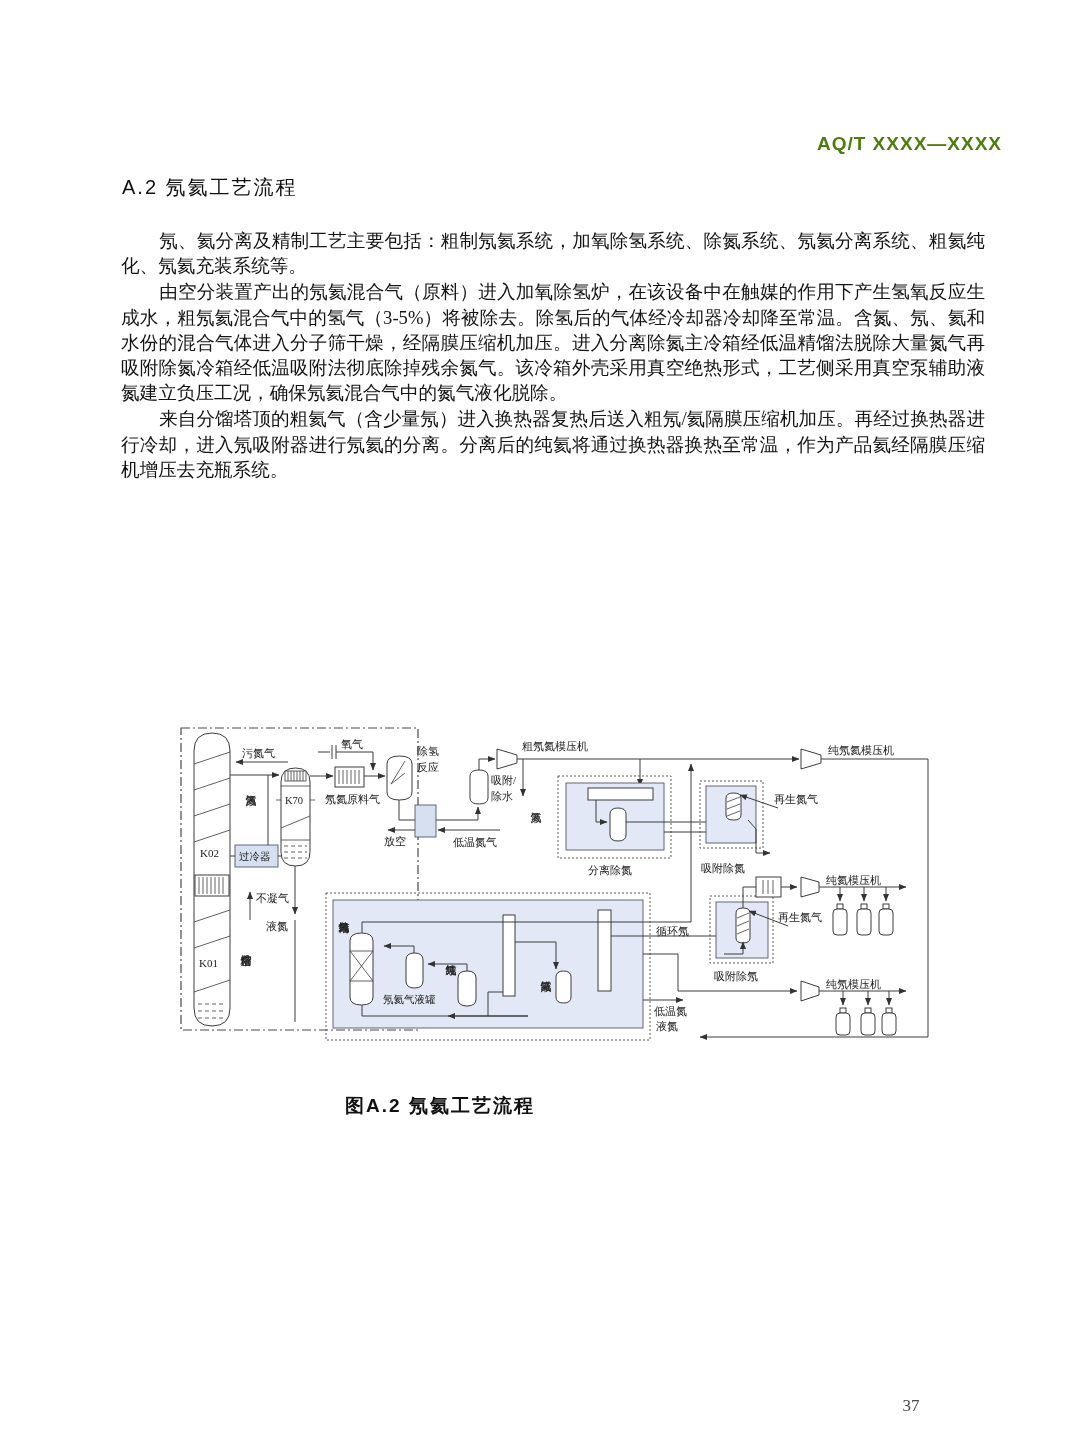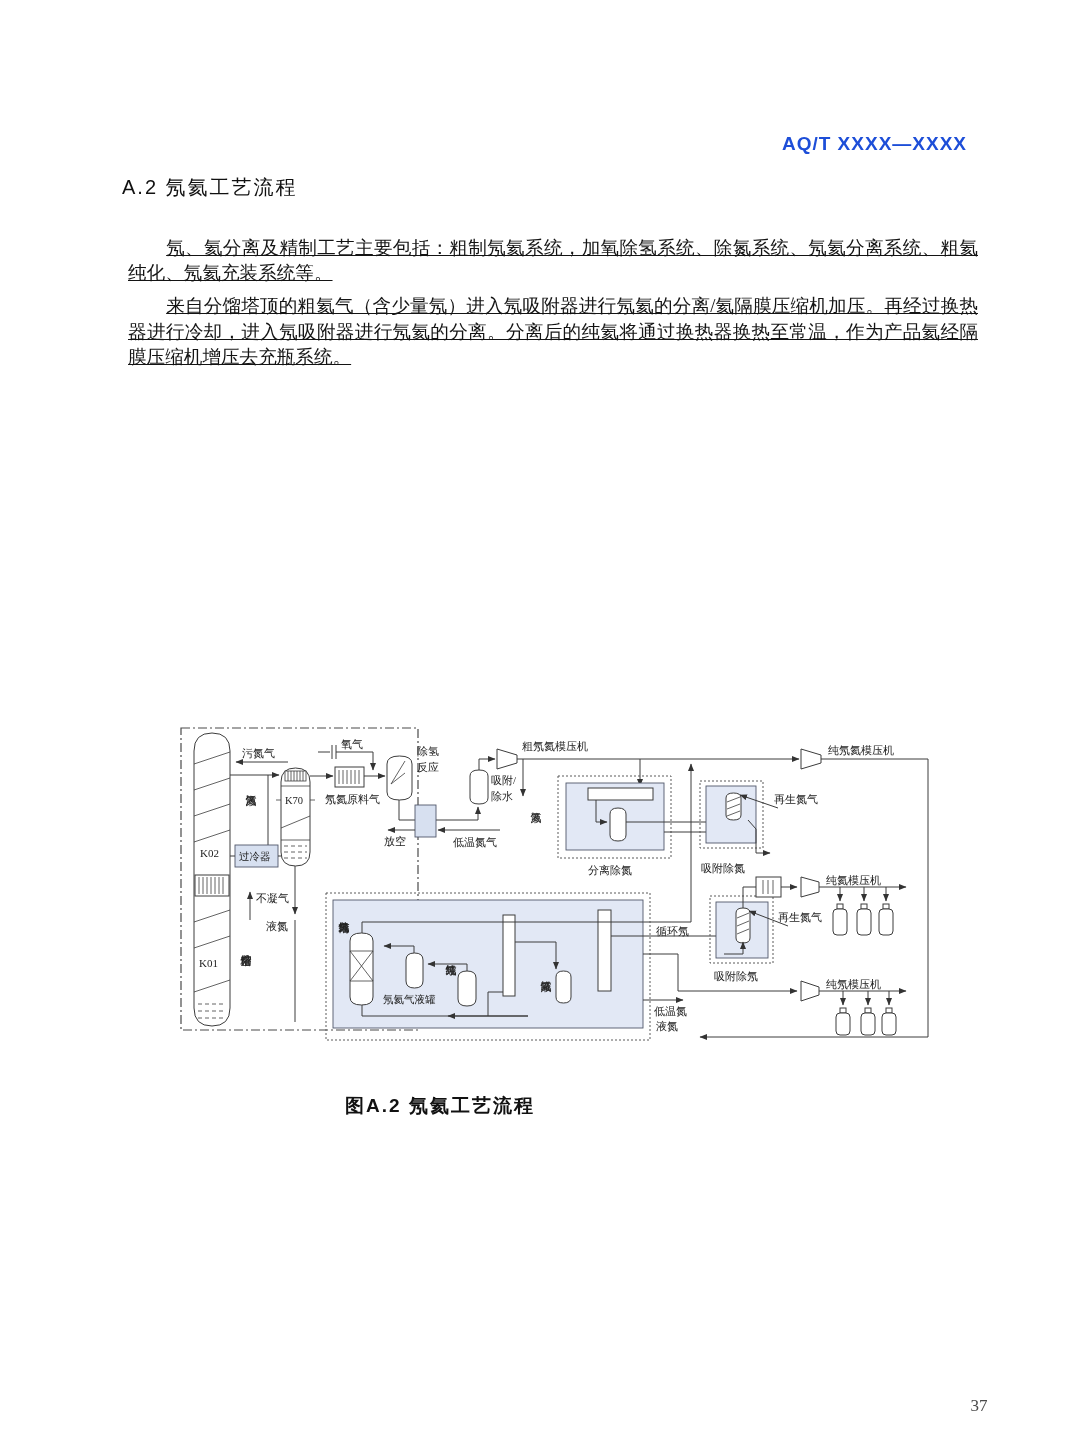--- a/index.html
+++ b/index.html
@@ -2,42 +2,42 @@
 <html><head>
 <meta charset="utf-8">
 <style>
   html,body{margin:0;padding:0;}
   body{
     width:1080px;height:1440px;position:relative;background:#ffffff;
     font-family:"Liberation Serif","DejaVu Serif",serif;color:#1c1c1c;
     overflow:hidden;
   }
   .hdr{
-    position:absolute;top:133px;right:113px;
+    position:absolute;top:133px;right:78px;
     font-family:"Liberation Sans","DejaVu Sans",sans-serif;
-    font-weight:bold;font-size:19px;letter-spacing:1px;color:#1d4ed8;
+    font-weight:bold;font-size:19px;letter-spacing:1px;color:#4d7c0f;
   }
   .heading{
     position:absolute;left:122px;top:174px;
     font-family:"Liberation Sans","DejaVu Sans",sans-serif;
     font-weight:normal;font-size:20px;color:#111;letter-spacing:2px;
   }
   .textblock{
     position:absolute;left:120px;top:227px;width:866px;
     font-size:18.6px;line-height:25.2px;text-align:justify;color:#141414;
   }
-  .textblock p{margin:8px;text-indent:2.05em;text-decoration:underline;}
+  .textblock p{margin:1px;text-indent:2.05em;}
   .figure{position:absolute;left:178px;top:724px;width:760px;height:330px;}
   .caption{
     position:absolute;left:0;top:1093px;width:880px;text-align:center;
     font-family:"Liberation Sans","DejaVu Sans",sans-serif;
     font-weight:bold;font-size:19px;color:#111;letter-spacing:2px;
   }
   .pageno{
-    position:absolute;left:929px;top:1396px;width:100px;text-align:center;
+    position:absolute;left:861px;top:1396px;width:100px;text-align:center;
     font-size:17px;color:#4a4a4a;
   }
   
   svg text{font-family:"Liberation Serif","DejaVu Serif",serif;fill:#222;}
   .lbl{font-size:11px;}
   .lbl2{font-size:10.5px;}
   .vt{writing-mode:vertical-rl;text-orientation:upright;}
   .pline{stroke:#3c3c3c;stroke-width:1;fill:none;}
   .thin{stroke:#3c3c3c;stroke-width:0.8;fill:none;}
   .vessel{stroke:#3c3c3c;stroke-width:1;fill:#ffffff;}
@@ -48,21 +48,22 @@
 </style>
 </head>
 <body>
 
 <div class="hdr">AQ/T XXXX—XXXX</div>
 
 <div class="heading">A.2  氖氦工艺流程</div>
 
 <div class="textblock">
   <p>氖、氦分离及精制工艺主要包括：粗制氖氦系统，加氧除氢系统、除氮系统、氖氦分离系统、粗氦纯化、氖氦充装系统等。</p>
-  <p>来自分馏塔顶的粗氦气（含少量氖）进入氖吸附器进行氖氦的分离/氦隔膜压缩机加压。再经过换热器进行冷却，进入氖吸附器进行氖氦的分离。分离后的纯氦将通过换热器换热至常温，作为产品氦经隔膜压缩机增压去充瓶系统。</p>
+  <p>由空分装置产出的氖氦混合气（原料）进入加氧除氢炉，在该设备中在触媒的作用下产生氢氧反应生成水，粗氖氦混合气中的氢气（3-5%）将被除去。除氢后的气体经冷却器冷却降至常温。含氮、氖、氦和水份的混合气体进入分子筛干燥，经隔膜压缩机加压。进入分离除氮主冷箱经低温精馏法脱除大量氮气再吸附除氮冷箱经低温吸附法彻底除掉残余氮气。该冷箱外壳采用真空绝热形式，工艺侧采用真空泵辅助液氮建立负压工况，确保氖氦混合气中的氮气液化脱除。</p>
+  <p>来自分馏塔顶的粗氦气（含少量氖）进入换热器复热后送入粗氖/氦隔膜压缩机加压。再经过换热器进行冷却，进入氖吸附器进行氖氦的分离。分离后的纯氦将通过换热器换热至常温，作为产品氦经隔膜压缩机增压去充瓶系统。</p>
 </div>
 
 <svg class="figure" viewBox="0 0 760 330" xmlns="http://www.w3.org/2000/svg">
   <defs>
     <marker id="arr" markerWidth="8" markerHeight="7" refX="7" refY="3" orient="auto">
       <path d="M0,0 L7.5,3 L0,6 Z" fill="#333"></path>
     </marker>
   </defs>
 
   <g>

